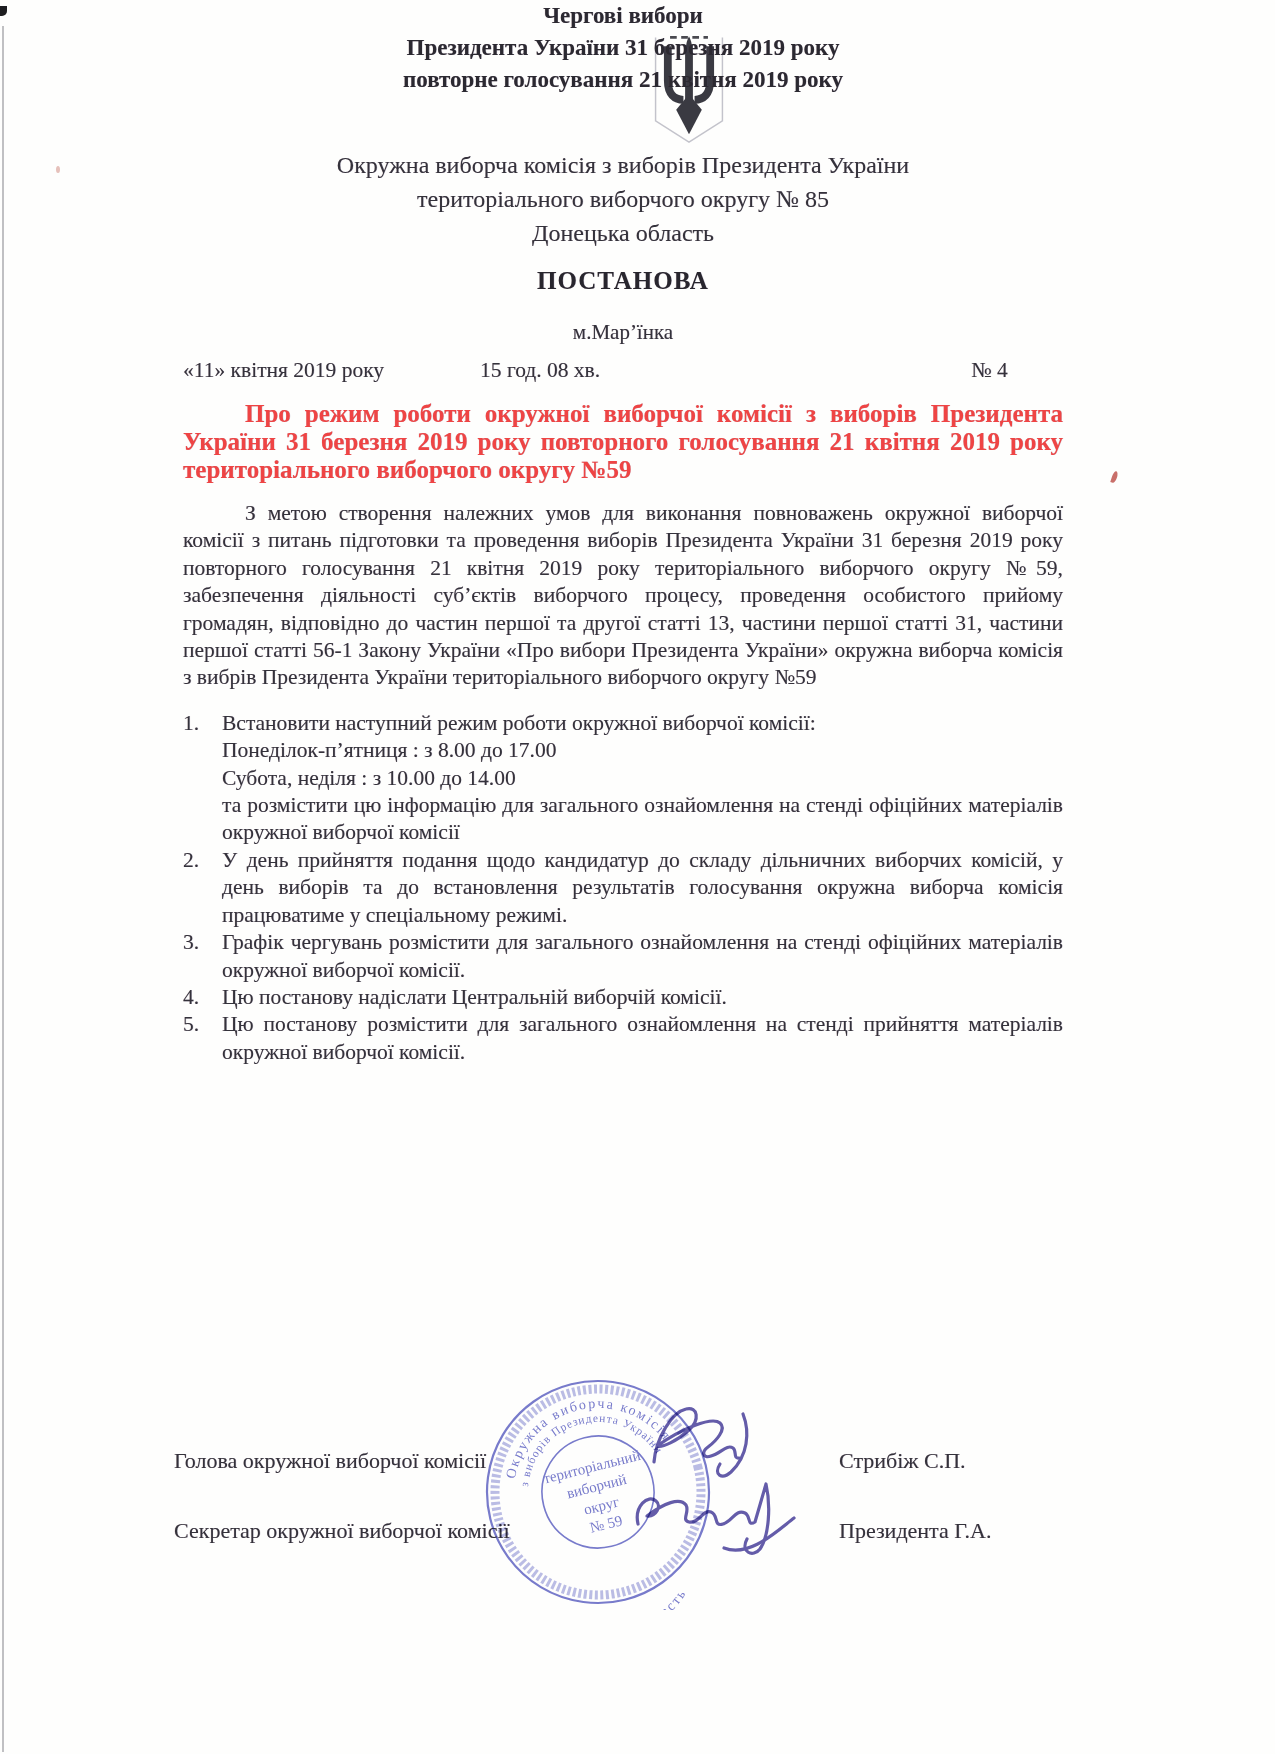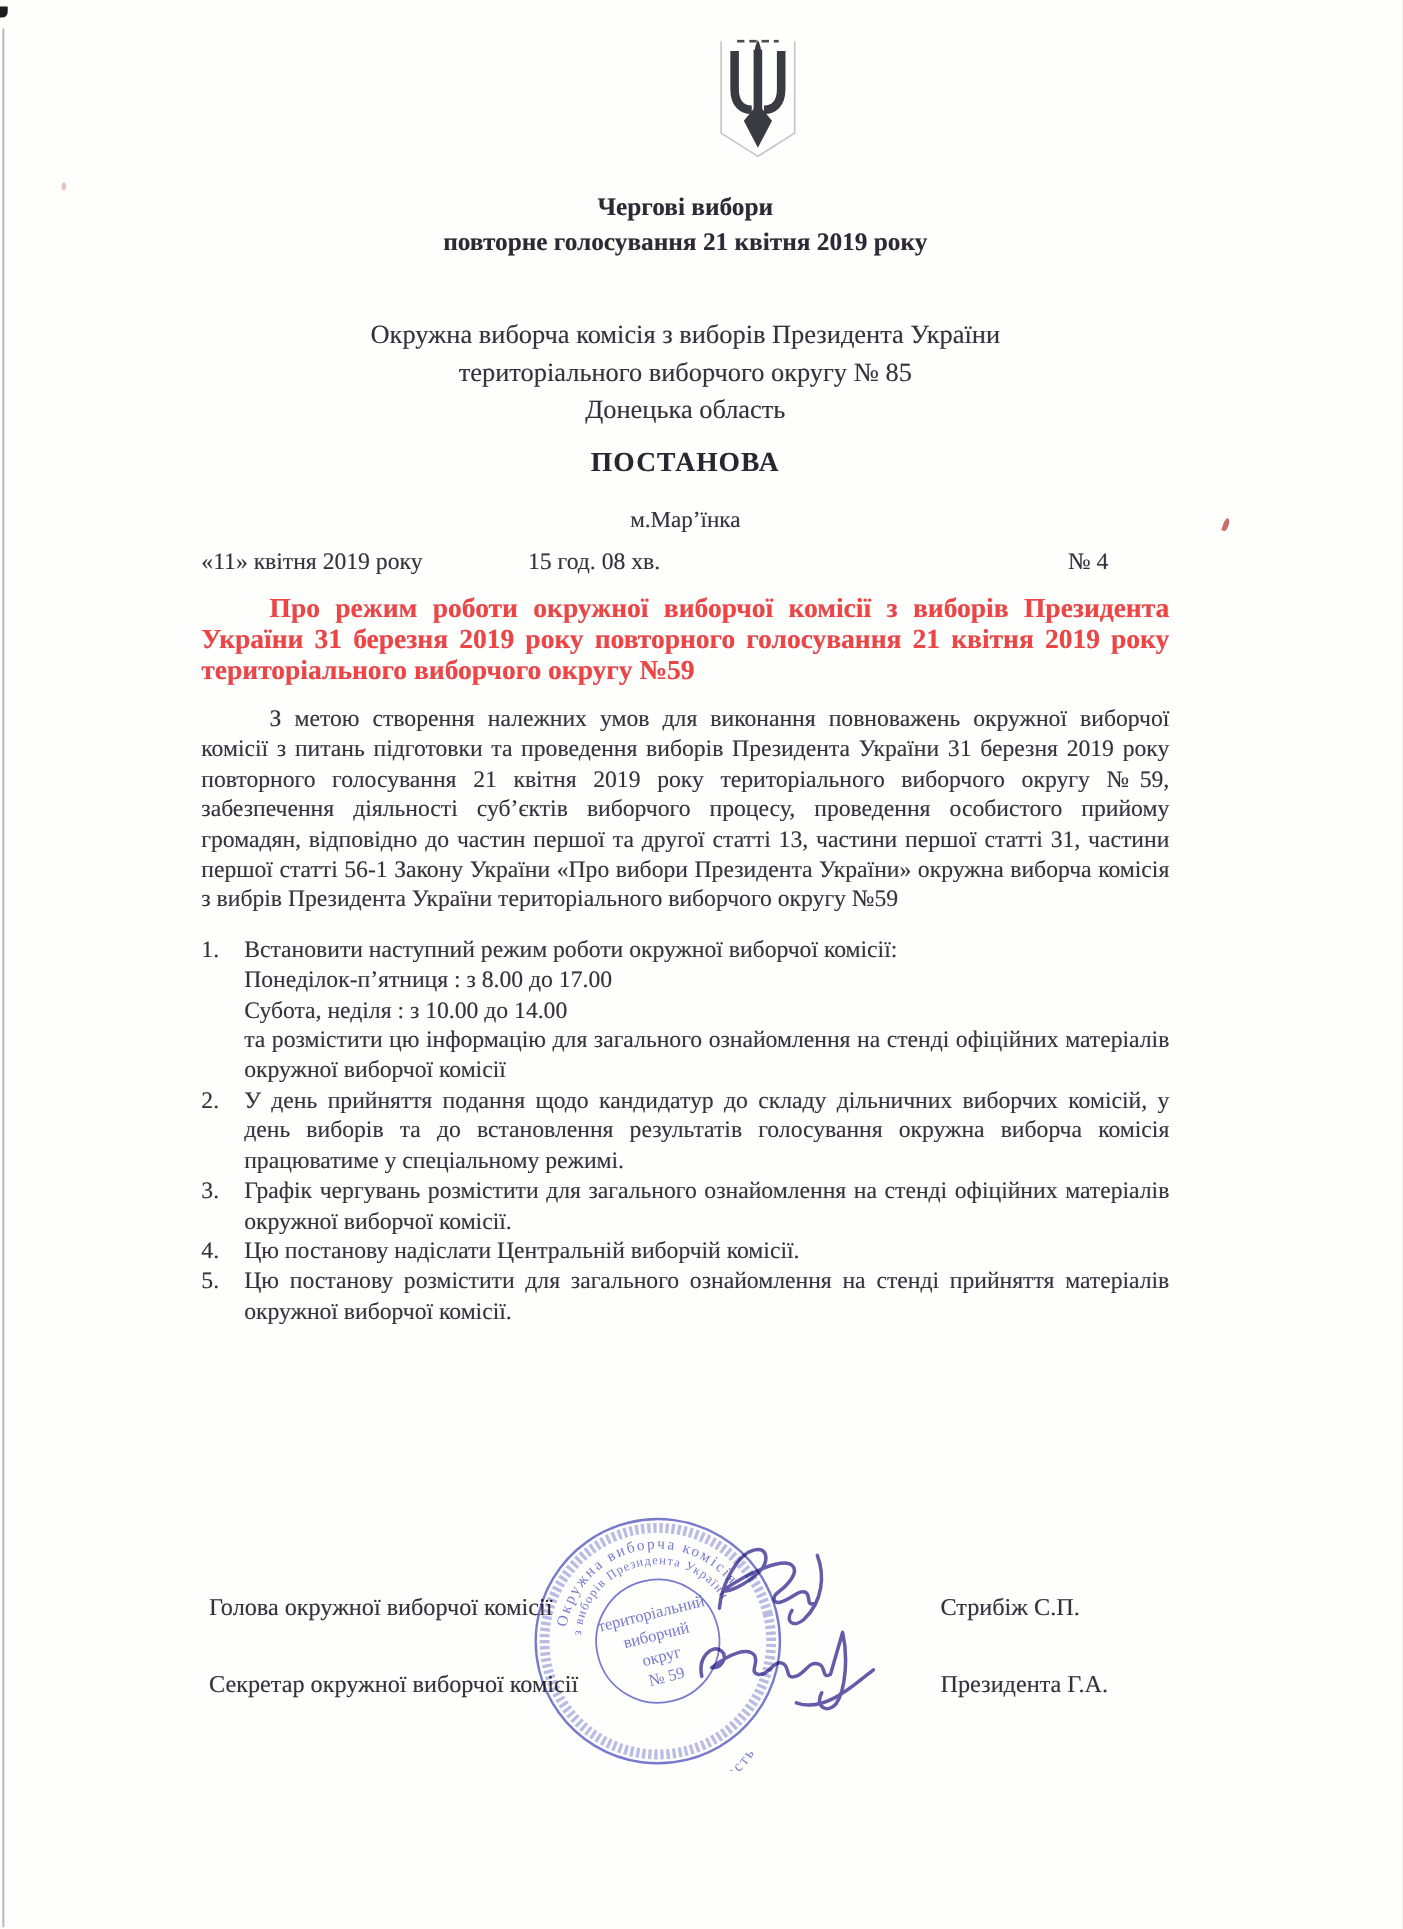--- a/index.html
+++ b/index.html
@@ -4,41 +4,41 @@
 <style>
   html,body { margin:0; padding:0; background:#e8e8e8; }
   .page {
     position:relative; width:1275px; height:1754px; margin:0 auto;
     background:#fefefd; overflow:hidden;
     font-family:"Liberation Serif", serif; color:#34323b;
   }
   .soft { text-shadow: 0.4px 0 0.6px rgba(90,80,130,0.28), -0.4px 0 0.6px rgba(150,80,80,0.18); }
   .content { position:absolute; left:183px; top:0; width:880px; }
 
-  .hdr { margin-top:172px; text-align:center; font-weight:bold; font-size:23px; line-height:32px; color:#2b2931; }
+  .hdr { text-align:center; font-weight:bold; font-size:23px; line-height:32px; color:#2b2931; }
   .commission { margin-top:52px; text-align:center; font-size:24px; line-height:34px; }
   .doc-type { margin-top:14px; text-align:center; font-weight:bold; font-size:25px; line-height:34px; letter-spacing:1px; color:#28262e; }
   .place { margin-top:20px; text-align:center; font-size:21px; line-height:28px;font-family:Liberation Serif, serif; }
 
   .dateline { position:relative; margin-top:12px; height:30px; font-size:21.5px; }
   .dateline span { position:absolute; top:0; white-space:nowrap; }
   .dl-date { left:0; }
   .dl-time { left:297px; }
   .dl-num  { left:788px; }
 
   .subject { margin-top:12px; font-weight:bold; font-size:25px; line-height:28px; text-align:justify; text-indent:62px; color:#ef4444; }
   .preamble { margin-top:16px; font-size:21.5px; line-height:27.4px; text-align:justify; text-indent:62px; }
   .resolves { margin-top:18px; font-weight:bold; font-size:21.5px; line-height:28px; color:#2b2931; }
 
   .olist { margin-top:18px; font-size:21.5px; line-height:27.4px; }
   .oitem { display:flex; }
   .oitem .num { flex:none; width:39px; }
   .oitem .txt { flex:1; text-align:justify; white-space:pre-line; }
 
-  .sig-row { position:absolute; left:190px; width:880px; height:32px; font-size:22px; }
+  .sig-row { position:absolute; left:174px; width:880px; height:32px; font-size:22px; }
   .sig-row .sig-name { position:absolute; left:665px; top:0; white-space:nowrap; }
   .sig-row-1 { top:1448px; }
   .sig-row-2 { top:1518px; }
 
   .emblem { position:absolute; left:650px; top:36px; width:78px; height:112px; }
 
   .stamp { position:absolute; left:480px; top:1374px; width:236px; height:236px; opacity:0.82; mix-blend-mode:multiply; }
   .signatures { position:absolute; left:626px; top:1396px; width:260px; height:190px; mix-blend-mode:multiply; }
 
   
@@ -66,20 +66,21 @@
       <path d="M35 8 V58"></path>
     </g>
     <path d="M35 0 C38.6 7 38.6 14 35 22 C31.4 14 31.4 7 35 0 Z" fill="#3a3a42"></path>
     <path d="M35 52 L46.5 66 L35 88 L23.5 66 Z" fill="#3a3a42"></path>
   </svg>
 
   <div class="content">
 
     <div class="hdr soft">
       <div>Чергові вибори</div>
+      <div>Президента України 31 березня 2019 року</div>
       <div>повторне голосування 21 квітня 2019 року</div>
     </div>
 
     <div class="commission soft">
       <div>Окружна виборча комісія  з виборів Президента України</div>
       <div>територіального виборчого округу № 85</div>
       <div>Донецька область</div>
     </div>
 
     <div class="doc-type soft">ПОСТАНОВА</div>

